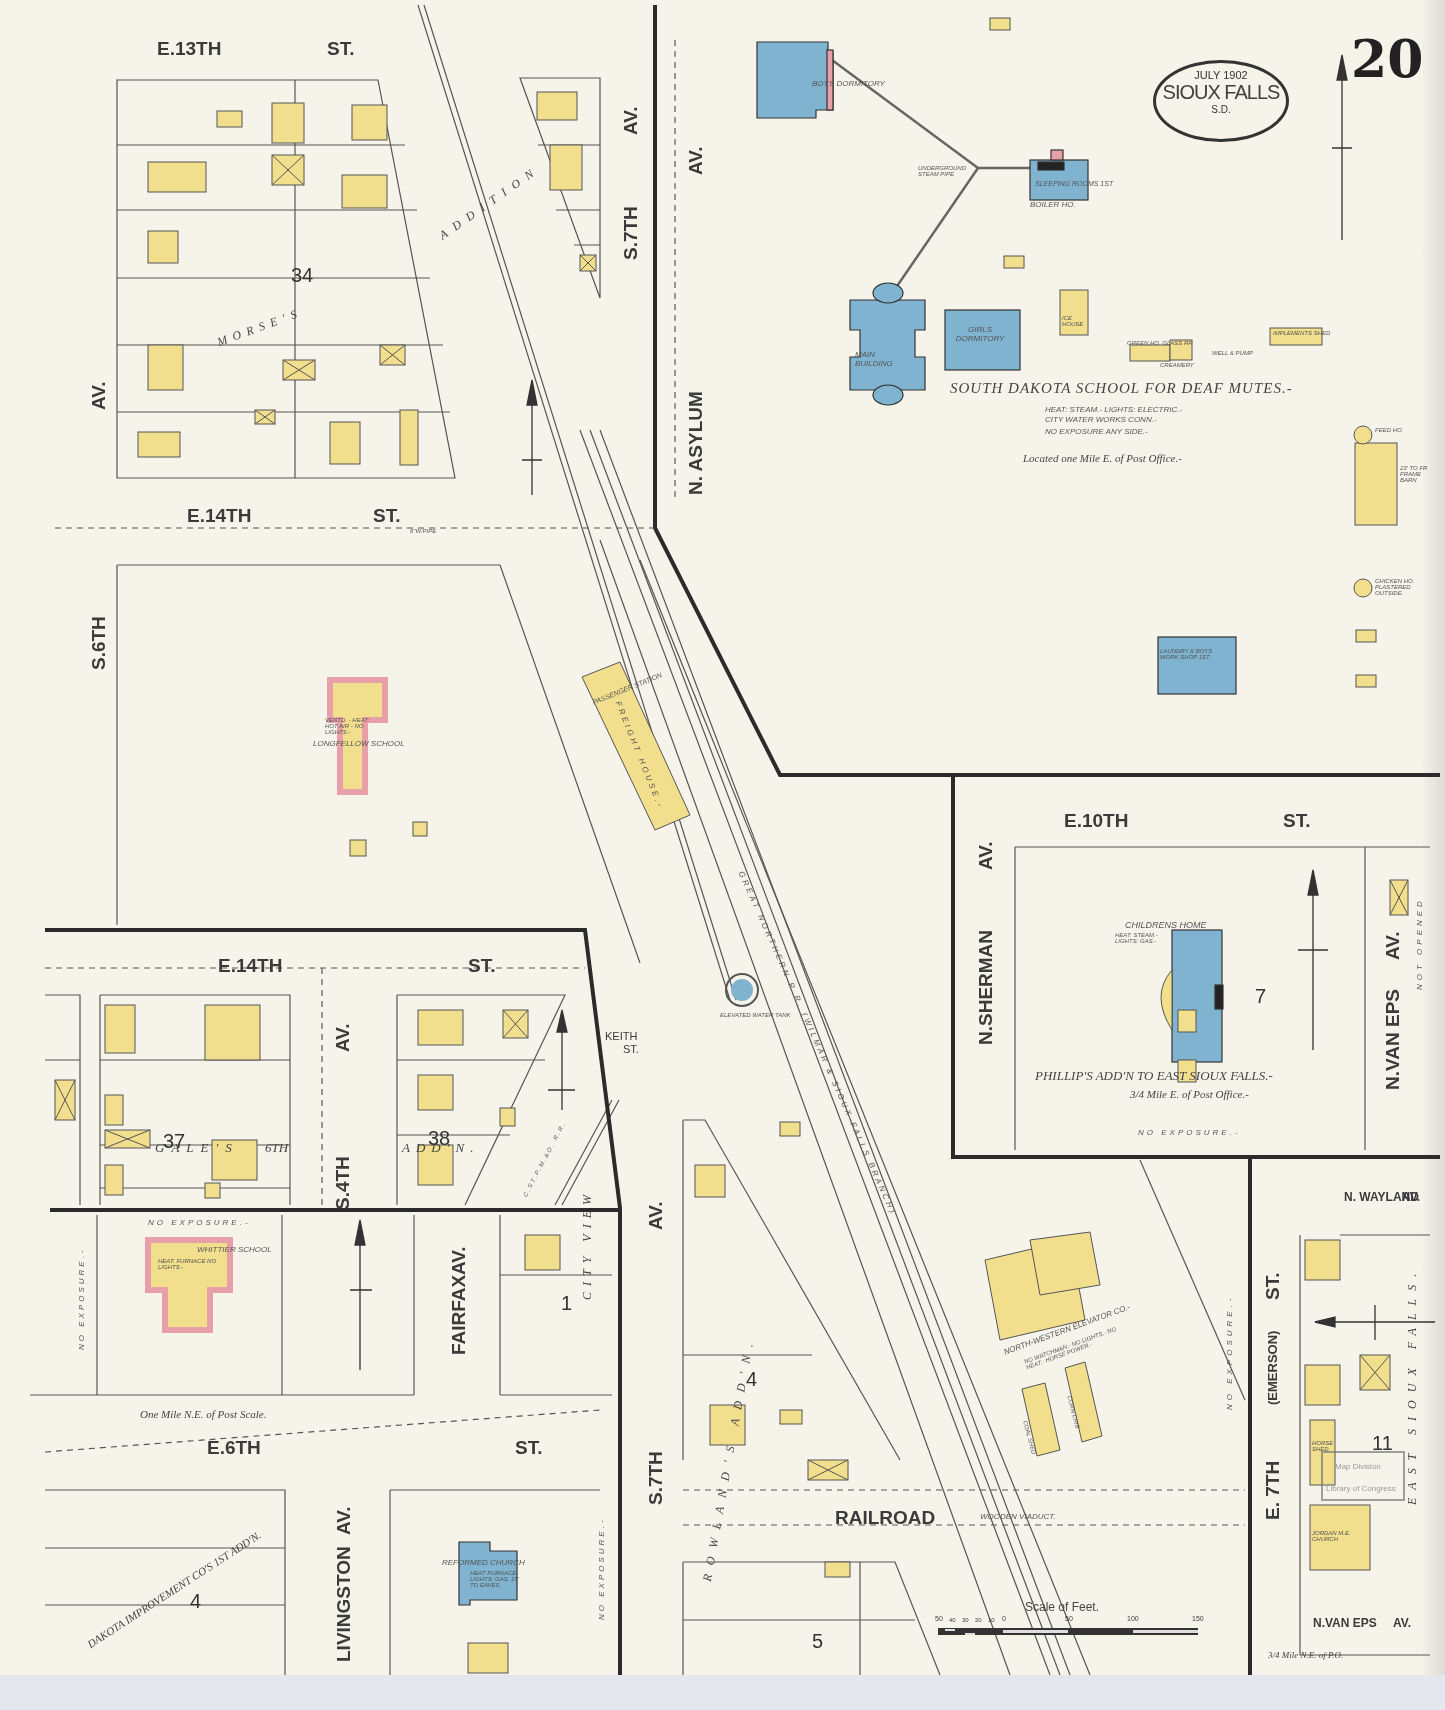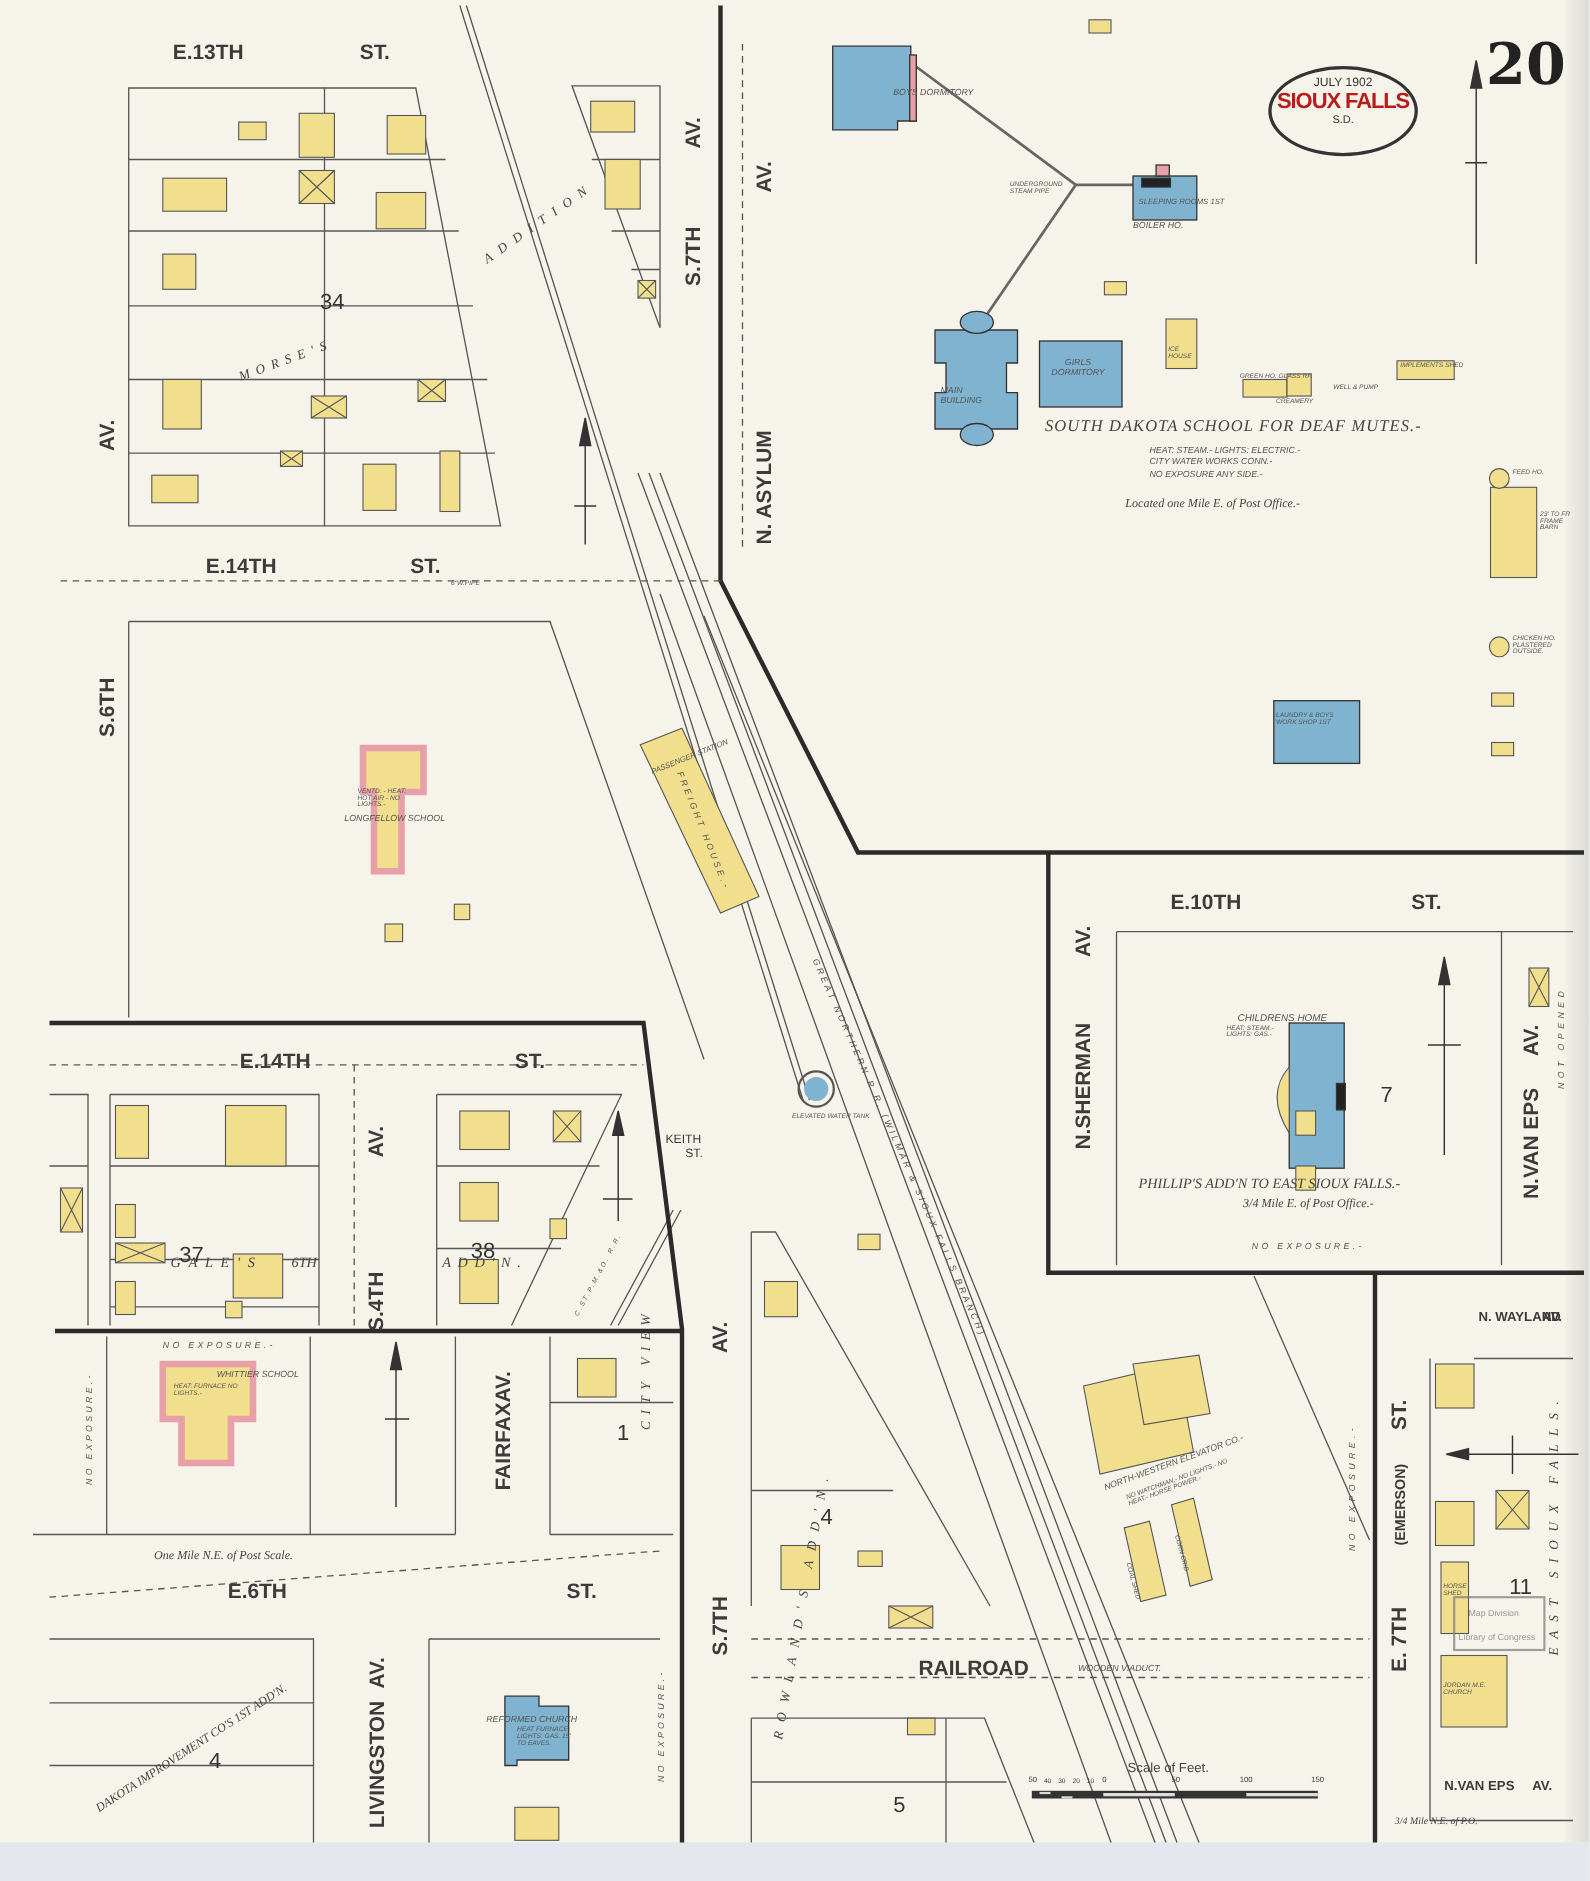--- a/index.html
+++ b/index.html
@@ -208,21 +208,21 @@
     <rect x="1133" y="1630" width="65" height="3" fill="#ddd"></rect>
     <rect x="945" y="1629" width="10" height="2" fill="#ddd"></rect>
       <rect x="965" y="1633" width="10" height="2" fill="#ddd"></rect>
   </g>
 
   <rect x="1322" y="1452" width="82" height="48" fill="none" stroke="#777" stroke-width="2" opacity="0.7"></rect>
 </svg>
 
 <div class="title-oval">
   <div style="font-size:11px;margin-top:6px;color:#333;">JULY 1902</div>
-  <div style="font-size:20px;font-weight:bold;color:#b91c1c;letter-spacing:-1px;">SIOUX FALLS</div>
+  <div style="font-size:20px;font-weight:normal;color:#404040;letter-spacing:-1px;">SIOUX FALLS</div>
   <div style="font-size:10px;color:#333;">S.D.</div>
 </div>
 <div class="sheet-num">20</div>
 
 <div class="lbl street" style="left:157px;top:38px;">E.13TH</div>
 <div class="lbl street" style="left:327px;top:38px;">ST.</div>
 <div class="lbl street" style="left:187px;top:505px;">E.14TH</div>
 <div class="lbl street" style="left:373px;top:505px;">ST.</div>
 <div class="lbl street" style="left:218px;top:955px;">E.14TH</div>
 <div class="lbl street" style="left:468px;top:955px;">ST.</div>

